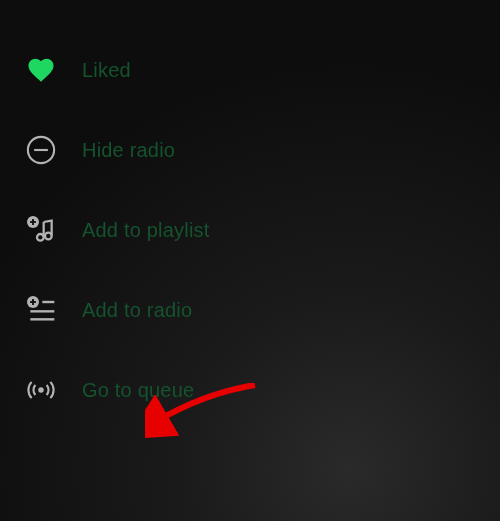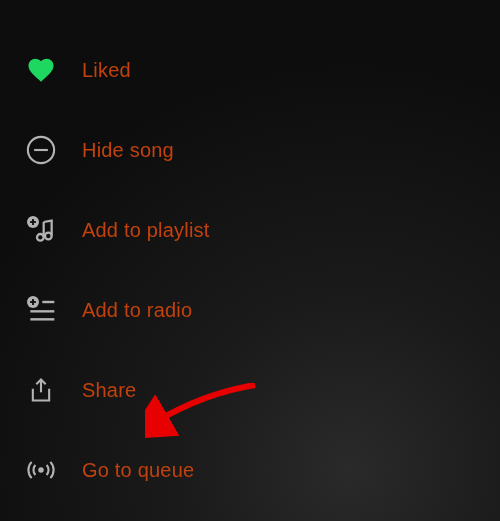--- a/index.html
+++ b/index.html
@@ -29,21 +29,21 @@
     }
     .icon-wrap {
       width: 34px;
       height: 34px;
       display: flex;
       align-items: center;
       justify-content: center;
       flex-shrink: 0;
     }
     .menu-label {
-      color: #c2410c;
+      color: #14532d;
       font-size: 20px;
       font-weight: 400;
       margin-left: 24px;
       letter-spacing: 0.2px;
     }
     .arrow-annotation {
       position: absolute;
       left: 145px;
       top: 383px;
       pointer-events: none;
@@ -63,21 +63,21 @@
     <span class="menu-label">Liked</span>
   </div>
 
   <div class="menu-item">
     <span class="icon-wrap">
       <svg width="30" height="30" viewBox="0 0 24 24">
         <circle cx="12" cy="12" r="10.5" fill="none" stroke="#b3b3b3" stroke-width="1.7"></circle>
         <line x1="6.5" y1="12" x2="17.5" y2="12" stroke="#b3b3b3" stroke-width="1.7"></line>
       </svg>
     </span>
-    <span class="menu-label">Hide song</span>
+    <span class="menu-label">Hide radio</span>
   </div>
 
   <div class="menu-item">
     <span class="icon-wrap">
       <svg width="32" height="32" viewBox="0 0 24 24">
         <circle cx="6" cy="6" r="4.5" fill="#b3b3b3"></circle>
         <line x1="6" y1="3.8" x2="6" y2="8.2" stroke="#121212" stroke-width="1.4"></line>
         <line x1="3.8" y1="6" x2="8.2" y2="6" stroke="#121212" stroke-width="1.4"></line>
         <path d="M14 6 L14 17" stroke="#b3b3b3" stroke-width="1.7" fill="none"></path>
         <path d="M14 6 L20 5 L20 16" stroke="#b3b3b3" stroke-width="1.7" fill="none"></path>
@@ -95,30 +95,20 @@
         <line x1="6" y1="3.8" x2="6" y2="8.2" stroke="#121212" stroke-width="1.4"></line>
         <line x1="3.8" y1="6" x2="8.2" y2="6" stroke="#121212" stroke-width="1.4"></line>
         <line x1="13" y1="6" x2="22" y2="6" stroke="#b3b3b3" stroke-width="1.8"></line>
         <line x1="4" y1="13" x2="22" y2="13" stroke="#b3b3b3" stroke-width="1.8"></line>
         <line x1="4" y1="19" x2="22" y2="19" stroke="#b3b3b3" stroke-width="1.8"></line>
       </svg>
     </span>
     <span class="menu-label">Add to radio</span>
   </div>
 
-  <div class="menu-item">
-    <span class="icon-wrap">
-      <svg width="28" height="28" viewBox="0 0 24 24">
-        <path d="M12 3 L12 14" stroke="#b3b3b3" stroke-width="1.8" fill="none"></path>
-        <path d="M8 7 L12 3 L16 7" stroke="#b3b3b3" stroke-width="1.8" fill="none"></path>
-        <path d="M5 11 L5 21 L19 21 L19 11" stroke="#b3b3b3" stroke-width="1.8" fill="none"></path>
-      </svg>
-    </span>
-    <span class="menu-label">Share</span>
-  </div>
 
   <div class="menu-item">
     <span class="icon-wrap">
       <svg width="30" height="30" viewBox="0 0 24 24">
         <circle cx="12" cy="12" r="2.2" fill="#b3b3b3"></circle>
         <path d="M7.5 8 A 6 6 0 0 0 7.5 16" stroke="#b3b3b3" stroke-width="1.7" fill="none"></path>
         <path d="M16.5 8 A 6 6 0 0 1 16.5 16" stroke="#b3b3b3" stroke-width="1.7" fill="none"></path>
         <path d="M4.5 5.5 A 9.5 9.5 0 0 0 4.5 18.5" stroke="#b3b3b3" stroke-width="1.7" fill="none"></path>
         <path d="M19.5 5.5 A 9.5 9.5 0 0 1 19.5 18.5" stroke="#b3b3b3" stroke-width="1.7" fill="none"></path>
       </svg>

